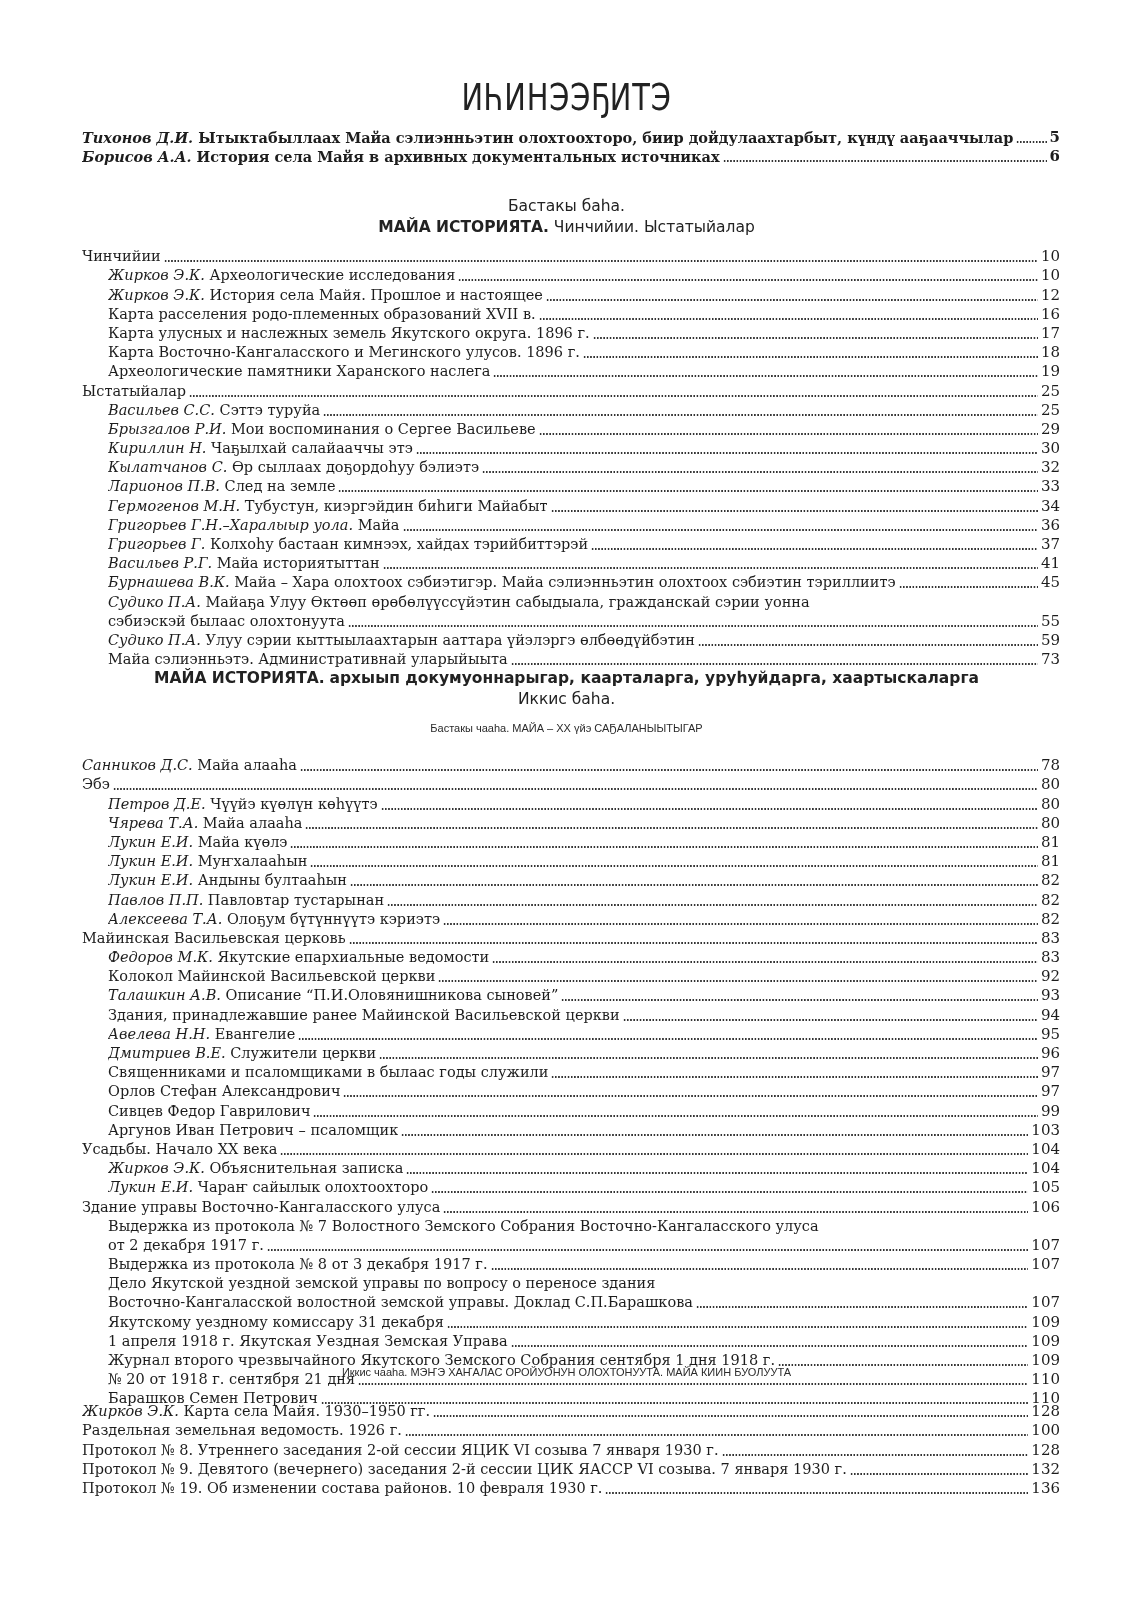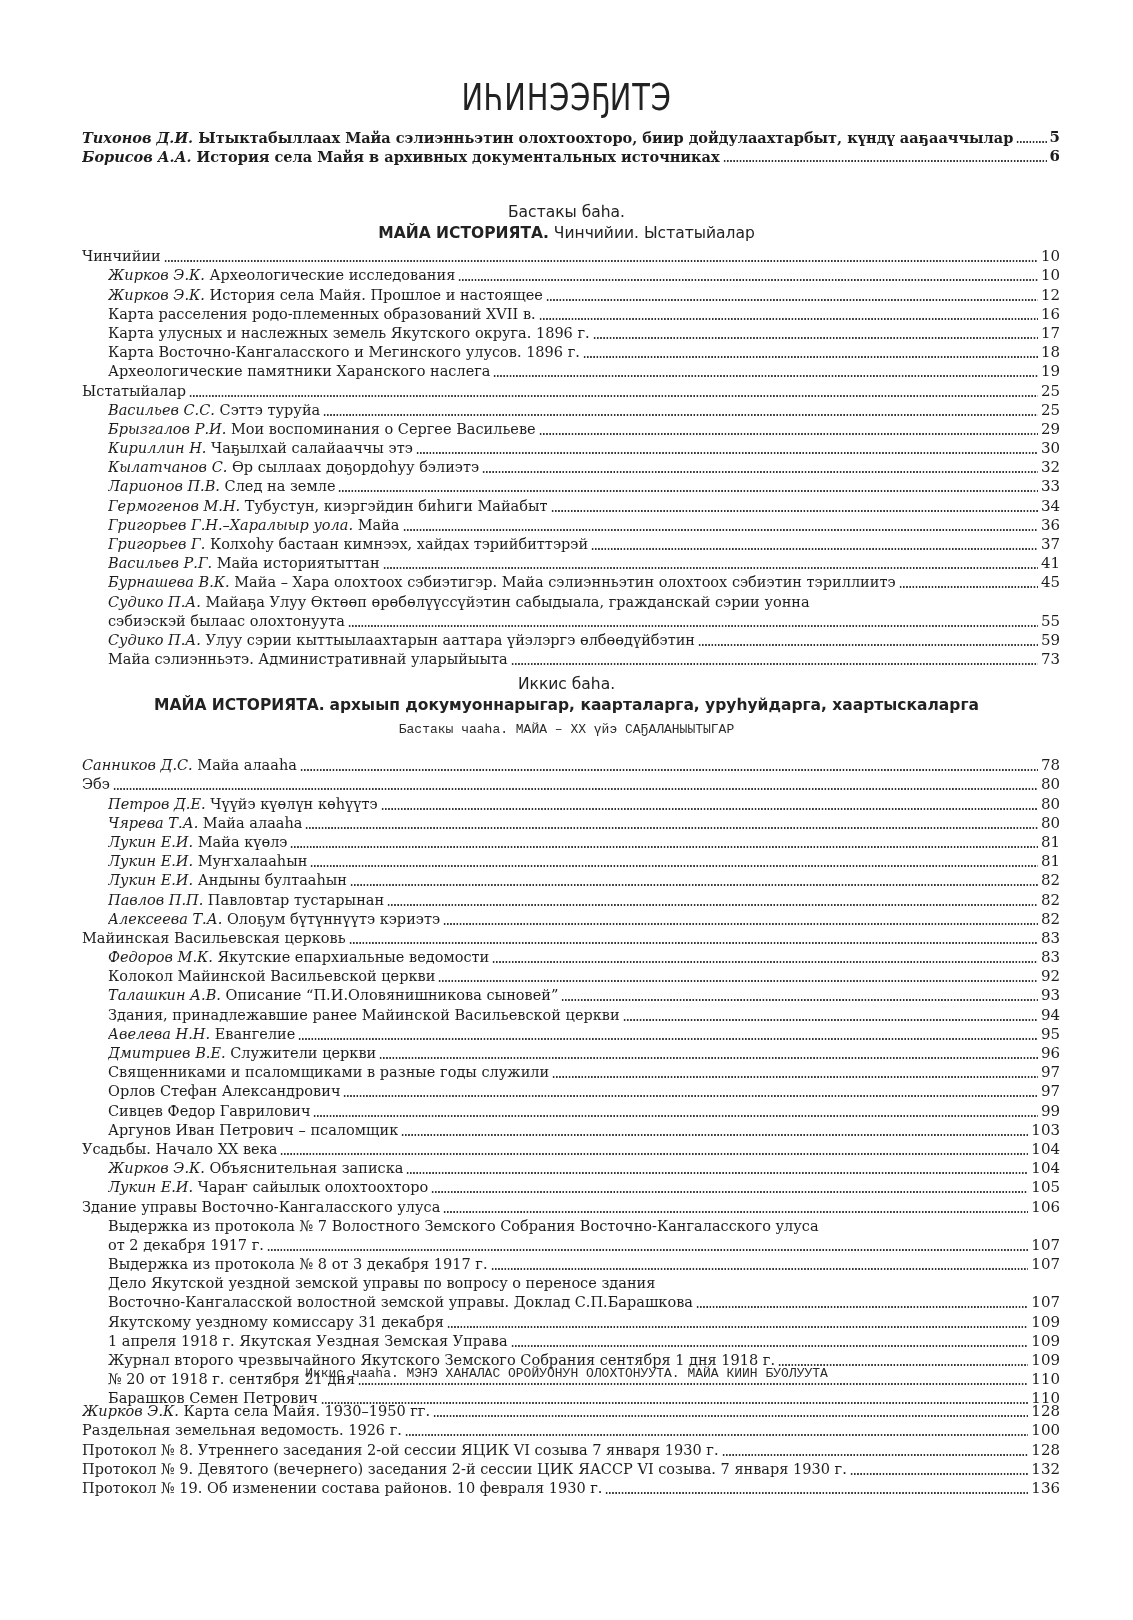--- a/index.html
+++ b/index.html
@@ -25,27 +25,27 @@
   .row .dots {
     flex: 1 1 auto; margin: 0 3px 4px 3px; height: 2px;
     background-image: radial-gradient(circle, #333 0.7px, transparent 0.8px);
     background-size: 3.2px 2px; background-repeat: repeat-x; background-position: left center;
   }
   .row .pg { flex: 0 0 auto; text-align: right; min-width: 10px; font-size: 15px; }
   .row.l1 { padding-left: 26px; }
   .heading {
     position: absolute; left: 0; width: 1133px; text-align: center;
     font-family: "DejaVu Sans", "Liberation Sans", sans-serif;
-    font-size: 15.5px; line-height: 21px; color: #222; margin-top: 6px;
+    font-size: 15.5px; line-height: 21px; color: #222;
   }
   .heading .h-bold { font-weight: bold; }
   .subheading {
     position: absolute; left: 0; width: 1133px; text-align: center;
-    font-family: Liberation Mono, monospace;
-    font-size: 13px; color: #2a2a2a;
+    font-family: Liberation Sans, sans-serif;
+    font-size: 11px; color: #2a2a2a;
   }
   .intro .row { font-size: 14.5px; }
 </style>
 </head>
 <body>
 
 <div class="page">
   <div class="title">ИҺИНЭЭҔИТЭ</div>
 
   <div class="toc intro" id="intro" style="top:128px;font-weight:bold;">
@@ -171,22 +171,22 @@
         <span class="pg">59</span>
       </div>
       <div class="row l1">
         <span class="txt"><span>Майа сэлиэнньэтэ. Административнай уларыйыыта</span></span>
         <span class="dots"></span>
         <span class="pg">73</span>
       </div>
     </div>
 
   <div class="heading" style="top:668px;">
+    <div><span class="h-bold">МАЙА ИСТОРИЯТА.</span> <span class="h-bold">архыып докумуоннарыгар, каарталарга, уруһуйдарга, хаартыскаларга</span></div>
     <div>Иккис баһа.</div>
-    <div><span class="h-bold">МАЙА ИСТОРИЯТА.</span> <span class="h-bold">архыып докумуоннарыгар, каарталарга, уруһуйдарга, хаартыскаларга</span></div>
   </div>
 
   <div class="subheading" style="top:722px;">Бастакы чааһа.  МАЙА – ХХ үйэ САҔАЛАНЫЫТЫГАР</div>
 
   <div class="toc" id="ch1" style="top:756px;">
       <div class="row">
         <span class="txt"><span class="author">Санников Д.С.</span> <span>Майа алааһа</span></span>
         <span class="dots"></span>
         <span class="pg">78</span>
       </div>
@@ -259,21 +259,21 @@
         <span class="txt"><span class="author">Авелева Н.Н.</span> <span>Евангелие</span></span>
         <span class="dots"></span>
         <span class="pg">95</span>
       </div>
       <div class="row l1">
         <span class="txt"><span class="author">Дмитриев В.Е.</span> <span>Служители церкви</span></span>
         <span class="dots"></span>
         <span class="pg">96</span>
       </div>
       <div class="row l1">
-        <span class="txt"><span>Священниками и псаломщиками в разные годы служили</span></span>
+        <span class="txt"><span>Священниками и псаломщиками в былаас годы служили</span></span>
         <span class="dots"></span>
         <span class="pg">97</span>
       </div>
       <div class="row l1">
         <span class="txt"><span>Орлов Стефан Александрович</span></span>
         <span class="dots"></span>
         <span class="pg">97</span>
       </div>
       <div class="row l1">
         <span class="txt"><span>Сивцев Федор Гаврилович</span></span>

